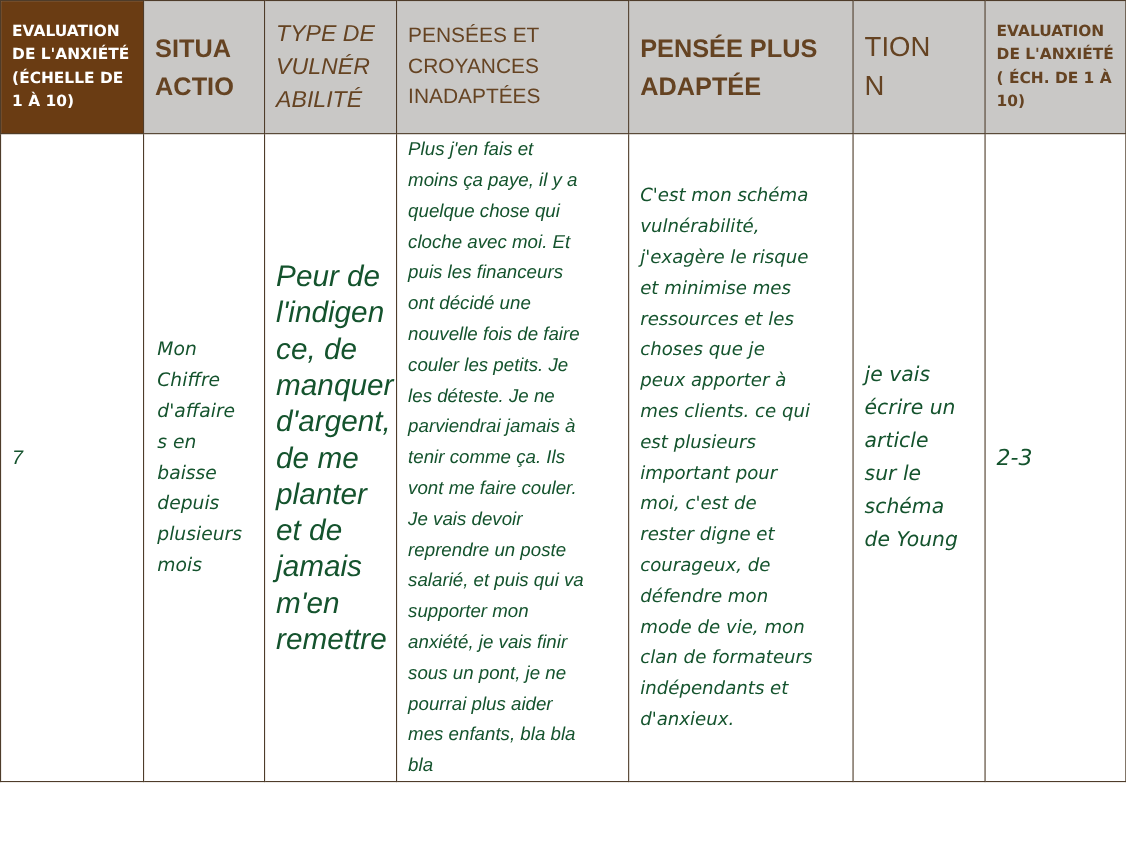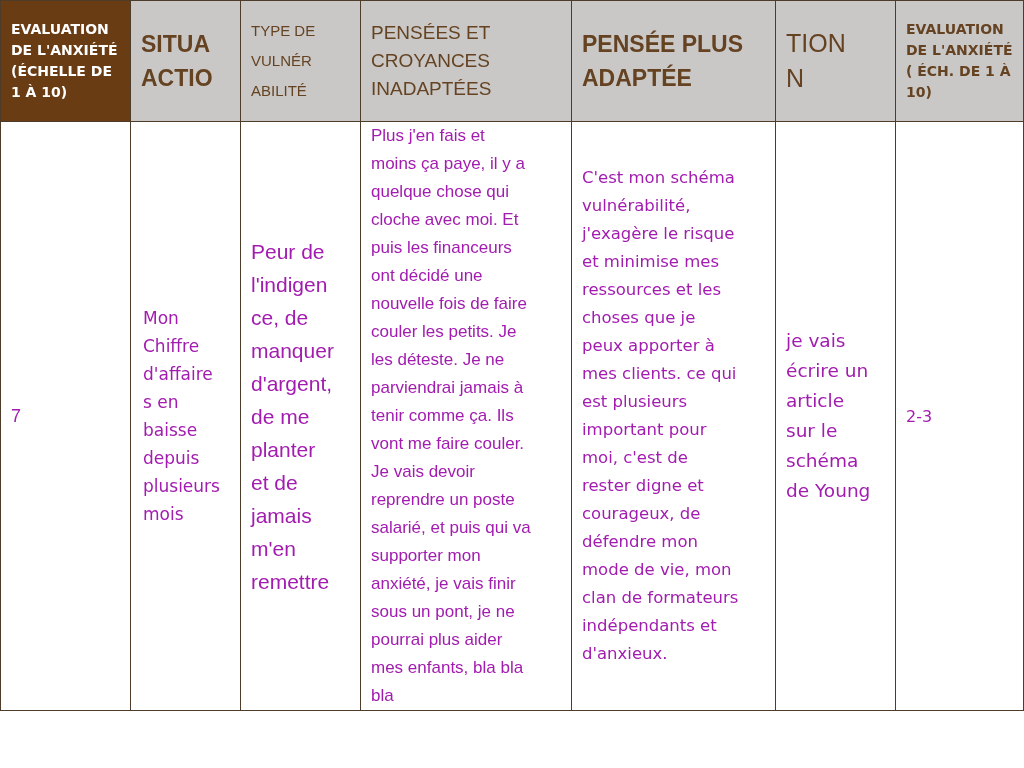--- a/index.html
+++ b/index.html
@@ -28,32 +28,32 @@
     .tbl thead th.dark {
       background: #6a3c13;
       color: #ffffff;
       font-family: "DejaVu Sans", sans-serif;
       font-weight: bold;
       font-size: 14px;
       line-height: 21px;
       padding: 0 10px;
     }
     .h-bold-lg { font-weight: bold !important; font-size: 23px; line-height: 34px; }
-    .h-reg-md { font-size: 15px; line-height: 30px; }
+    .h-reg-md { font-size: 21px; line-height: 30px; font-style: italic; }
     .h-reg-sm { font-size: 19px; line-height: 28px; }
     .h-reg-xl { font-size: 25px; line-height: 35px; }
     .h-small-bold { font-family: "DejaVu Sans", sans-serif; font-weight: bold !important; font-size: 14px; line-height: 21px; }
-    .tbl tbody td { background: #ffffff; color: #a21caf; }
+    .tbl tbody td { background: #ffffff; color: #14532d; font-style: italic; }
     .c-score { font-size: 18px; }
     .c-sit { font-family: "DejaVu Sans", sans-serif; font-size: 17px; line-height: 28px; padding: 0 12px !important; margin-top: 20px; }
-    .c-vuln { font-size: 21px; line-height: 33px; }
+    .c-vuln { font-size: 27px; line-height: 33px; }
     .c-think { font-size: 17px; line-height: 28px; }
     .c-adapt { font-family: "DejaVu Sans", sans-serif; font-size: 16.5px; line-height: 28px; }
     .c-action { font-family: "DejaVu Sans", sans-serif; font-size: 18.5px; line-height: 30px; }
-    .c-score2 { font-family: "DejaVu Sans", sans-serif; font-size: 16px; }
+    .c-score2 { font-family: "DejaVu Sans", sans-serif; font-size: 20px; }
     .txt { white-space: pre-line; display: block; }
   </style>
 </head>
 <body>
 
 <table class="tbl">
   <colgroup>
     <col style="width:130px">
     <col style="width:110px">
     <col style="width:120px">

